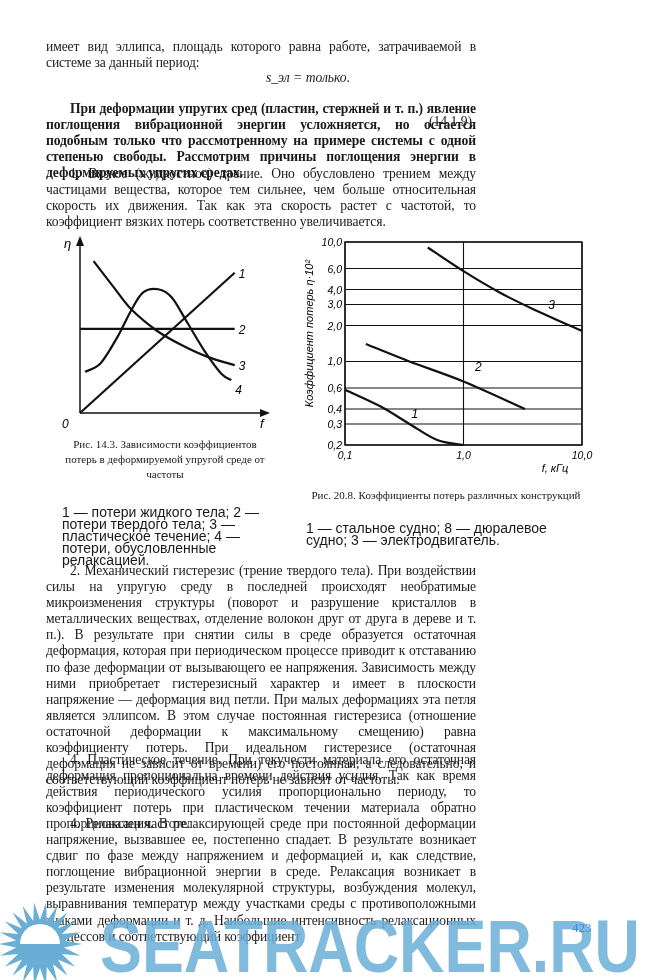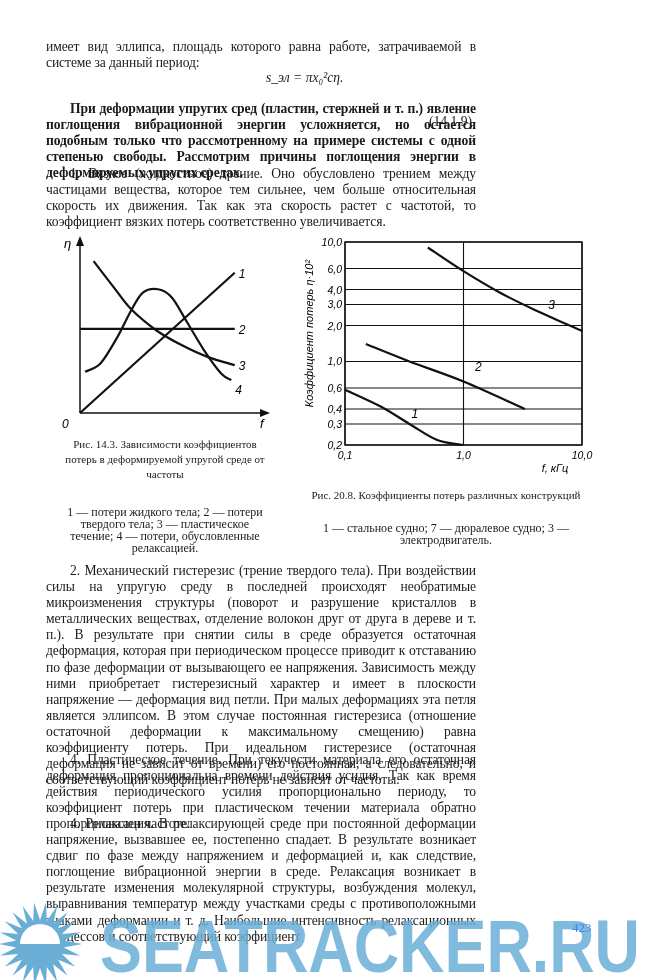--- a/index.html
+++ b/index.html
@@ -6,34 +6,34 @@
   body { width: 659px; height: 980px; position: relative; overflow: hidden;
          font-family: "Liberation Serif", serif; color: #1a1a1a; }
   .page { position: absolute; left: 0; top: 0; width: 659px; height: 980px; }
   .para { position: absolute; left: 46px; width: 430px; font-size: 13.6px; line-height: 16.1px;
           text-align: justify; text-align-last: left; letter-spacing: -0.1px; }
   .indent { text-indent: 24px; }
   .formula-row { position: absolute; left: 46px; top: 70px; width: 430px; height: 18px; font-size: 13.6px; }
   .formula { position: absolute; left: 220px; font-style: italic; }
   .eqnum { position: absolute; right: 4px; margin-top: 44px; }
   .caption { position: absolute; text-align: center; font-size: 11px; line-height: 15px; }
-  .legend { position: absolute; text-align: center; font-size: 12px; line-height: 12px; font-family: Liberation Serif, serif; }
+  .legend { position: absolute; font-size: 14px; line-height: 12px; font-family: Liberation Sans, sans-serif; }
   svg text { font-family: "Liberation Sans", sans-serif; }
   .pagenum { position: absolute; left: 572px; top: 920px; font-size: 13px; color: #3b82f6; }
   .watermark { position: absolute; left: 0; top: 892px; width: 659px; height: 88px; }
 </style>
 </head>
 <body>
 
 <div class="page">
 
   <div class="para" style="top:39px;">имеет вид эллипса, площадь которого равна работе, затрачиваемой в системе за данный период:</div>
 
   <div class="formula-row">
-    <span class="formula">s_эл = πx₀²cη.</span>
+    <span class="formula">s_эл = только.</span>
     <span class="eqnum">(14.1.9)</span>
   </div>
 
   <div class="para indent" style="top:101px;font-weight:bold;">При деформации упругих сред (пластин, стержней и т. п.) явление поглощения вибрационной энергии усложняется, но остается подобным только что рассмотренному на примере системы с одной степенью свободы. Рассмотрим причины поглощения энергии в деформируемых упругих средах.</div>
   <div class="para indent" style="top:166px;">1. Вязкое (жидкостное) трение. Оно обусловлено трением между частицами вещества, которое тем сильнее, чем больше относительная скорость их движения. Так как эта скорость растет с частотой, то коэффициент вязких потерь соответственно увеличивается.</div>
 
   <svg style="position:absolute;left:60px;top:230px;" width="230" height="200" viewBox="0 0 230 200">
     <g id="c1-axes">
         <line x1="20" y1="183" x2="20" y2="8" stroke="#111" stroke-width="1.5"></line>
         <path d="M16,16 L20,6 L24,16 Z" fill="#111"></path>
@@ -96,21 +96,21 @@
         <text x="163.5" y="229" font-size="10.5" font-style="italic" text-anchor="middle">1,0</text>
         <text x="282" y="229" font-size="10.5" font-style="italic" text-anchor="middle">10,0</text>
         <text x="255" y="242" font-size="11" font-style="italic" text-anchor="middle">f, кГц</text>
         <text x="0" y="0" font-size="11" font-style="italic" text-anchor="middle" transform="translate(13,103.5) rotate(-90)">Коэффициент потерь η·10²</text>
         <text x="111.47206325550766" y="187.6108957936861" font-size="12" font-style="italic">1</text>
         <text x="174.88297765664356" y="141.37714325729277" font-size="12" font-style="italic">2</text>
         <text x="248.32794551381824" y="78.90141677535806" font-size="12" font-style="italic">3</text>
       </g>
   </svg>
   <div class="caption" style="left:306px;top:488px;width:280px;">Рис. 20.8. Коэффициенты потерь различных конструкций</div>
-  <div class="legend" style="left:306px;top:522px;width:280px;">1 — стальное судно; 7 — дюралевое судно; 3 — электродвигатель.</div>
+  <div class="legend" style="left:306px;top:522px;width:280px;">1 — стальное судно; 8 — дюралевое судно; 3 — электродвигатель.</div>
 
   <div class="para indent" style="top:563px;">2. Механический гистерезис (трение твердого тела). При воздействии силы на упругую среду в последней происходят необратимые микроизменения структуры (поворот и разрушение кристаллов в металлических веществах, отделение волокон друг от друга в дереве и т. п.). В результате при снятии силы в среде образуется остаточная деформация, которая при периодическом процессе приводит к отставанию по фазе деформации от вызывающего ее напряжения. Зависимость между ними приобретает гистерезисный характер и имеет в плоскости напряжение — деформация вид петли. При малых деформациях эта петля является эллипсом. В этом случае постоянная гистерезиса (отношение остаточной деформации к максимальному смещению) равна коэффициенту потерь. При идеальном гистерезисе (остаточная деформация не зависит от времени) его постоянная, а следовательно, и соответствующий коэффициент потерь не зависят от частоты.</div>
   <div class="para indent" style="top:752px;">4. Пластическое течение. При текучести материала его остаточная деформация пропоциональна времени действия усилия. Так как время действия периодического усилия пропорционально периоду, то коэффициент потерь при пластическом течении материала обратно пропорционален частоте.</div>
   <div class="para indent" style="top:816px;">4. Релаксация. В релаксирующей среде при постоянной деформации напряжение, вызвавшее ее, постепенно спадает. В результате возникает сдвиг по фазе между напряжением и деформацией и, как следствие, поглощение вибрационной энергии в среде. Релаксация возникает в результате изменения молекулярной структуры, возбуждения молекул, выравнивания температур между участками среды с противоположными знаками деформации и т. д. Наибольшие интенсивность релаксационных процессов и соответствующий коэффициент</div>
 
   <svg class="watermark" viewBox="0 0 659 88">
     <g id="sun">
         <path d="M82.0,52.0L63.8,55.4L80.3,63.8L61.8,62.0L75.3,74.7L58.1,67.7L67.5,83.7L53.0,72.2L57.4,90.2L46.8,75.0L46.0,93.6L40.0,76.0L34.0,93.6L33.2,75.0L22.6,90.2L27.0,72.2L12.5,83.7L21.9,67.7L4.7,74.7L18.2,62.0L-0.3,63.8L16.2,55.4L-2.0,52.0L16.2,48.6L-0.3,40.2L18.2,42.0L4.7,29.3L21.9,36.3L12.5,20.3L27.0,31.8L22.6,13.8L33.2,29.0L34.0,10.4L40.0,28.0L46.0,10.4L46.8,29.0L57.4,13.8L53.0,31.8L67.5,20.3L58.1,36.3L75.3,29.3L61.8,42.0L80.3,40.2L63.8,48.6Z" fill="#6aaed6"></path>
         <path d="M20,52 A20,20 0 0 1 60,52 Z" fill="#ffffff"></path>
       </g>

